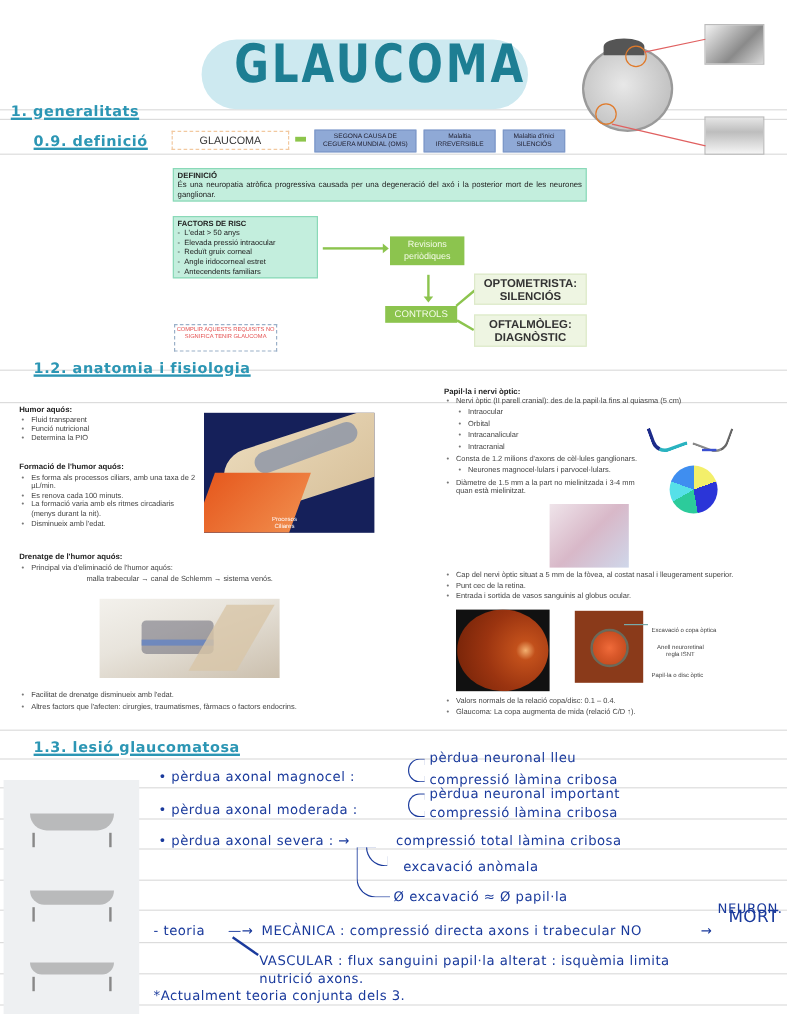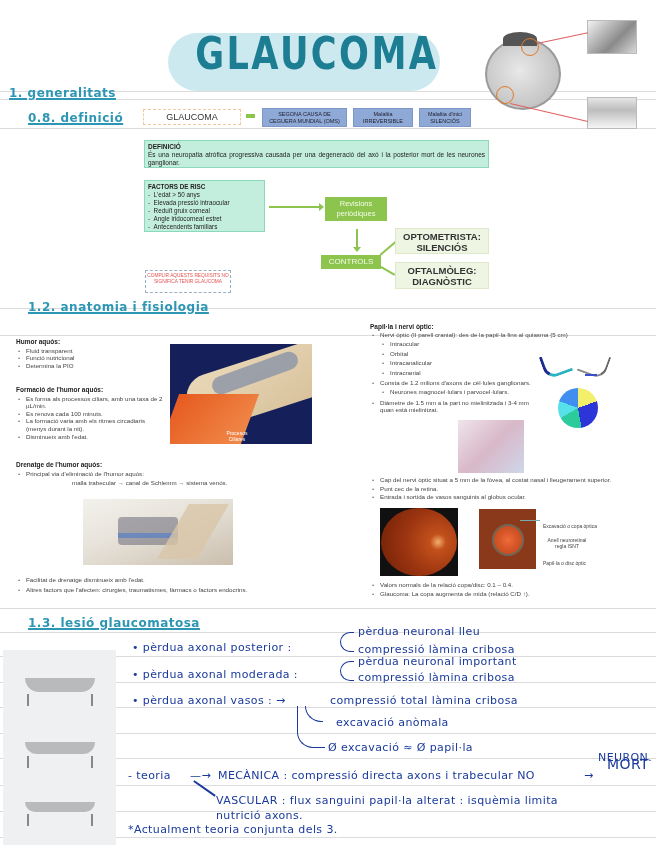--- a/index.html
+++ b/index.html
@@ -90,21 +90,21 @@
   <div class="eye-cornea"></div>
   <div class="orange-ring" style="left:521px;top:38px;width:18px;height:18px;"></div>
   <div class="orange-ring" style="left:496px;top:86px;width:18px;height:18px;"></div>
   <div class="eye-detail" style="left:587px;top:20px;width:50px;height:34px;"></div>
   <div class="eye-detail" style="left:587px;top:97px;width:50px;height:32px;background:linear-gradient(180deg,#e6e6e6,#bdbdbd 40%,#f5f5f5);"></div>
   <div class="red-line" style="left:537px;top:43px;width:52px;transform:rotate(-12deg);"></div>
   <div class="red-line" style="left:510px;top:103px;width:80px;transform:rotate(13deg);"></div>
 </div>
 
 <div class="abs hand-heading" style="left:9px;top:86px;text-align:center;">1. generalitats</div>
-<div class="abs hand-heading" style="left:28px;top:111px;">0.8. definició</div>
+<div class="abs hand-heading" style="left:28px;top:111px;">0.9. definició</div>
 
 <div class="gl-box">GLAUCOMA</div>
 <div class="eq"></div>
 <div class="blue-box" style="left:262px;width:85px;">
   <div>SEGONA CAUSA DE</div>
   <div>CEGUERA MUNDIAL (OMS)</div>
 </div>
 <div class="blue-box" style="left:353px;width:60px;">
   <div>Malaltia</div>
   <div>IRREVERSIBLE</div>
@@ -229,37 +229,37 @@
   <div style="position:absolute;left:22px;top:28px;width:70px;height:14px;background:#777;opacity:0.45;border-radius:0 0 30px 30px;"></div>
   <div style="position:absolute;left:24px;top:44px;width:66px;height:12px;border-left:2px solid #888;border-right:2px solid #888;"></div>
   <div style="position:absolute;left:22px;top:92px;width:70px;height:12px;background:#777;opacity:0.45;border-radius:0 0 30px 30px;"></div>
   <div style="position:absolute;left:24px;top:106px;width:66px;height:12px;border-left:2px solid #888;border-right:2px solid #888;"></div>
   <div style="position:absolute;left:22px;top:152px;width:70px;height:10px;background:#777;opacity:0.45;border-radius:0 0 30px 30px;"></div>
   <div style="position:absolute;left:24px;top:164px;width:66px;height:12px;border-left:2px solid #888;border-right:2px solid #888;"></div>
 </div>
 
 <div class="abs hand" style="left:132px;top:641px;">
   <span>• pèrdua axonal</span>
-  <span class="orange">posterior</span><span> :</span>
+  <span class="orange">magnocel</span><span> :</span>
 </div>
 <div class="brace" style="left:340px;top:632px;width:14px;height:20px;"></div>
 <div class="abs hand" style="left:358px;top:625px;">pèrdua neuronal lleu</div>
 <div class="abs hand" style="left:358px;top:643px;">compressió làmina cribosa</div>
 
 <div class="abs hand" style="left:132px;top:668px;">
   <span>• pèrdua axonal</span>
   <span class="orange">moderada</span><span> :</span>
 </div>
 <div class="brace" style="left:340px;top:661px;width:14px;height:20px;"></div>
 <div class="abs hand" style="left:358px;top:655px;">pèrdua neuronal important</div>
 <div class="abs hand" style="left:358px;top:671px;">compressió làmina cribosa</div>
 
 <div class="abs hand" style="left:132px;top:694px;">
   <span>• pèrdua axonal</span>
-  <span class="red">vasos</span><span> : →</span>
+  <span class="red">severa</span><span> : →</span>
 </div>
 <div class="abs hand" style="left:330px;top:694px;">compressió total làmina cribosa</div>
 <div class="curve" style="left:305px;top:706px;width:18px;height:16px;"></div>
 <div class="abs hand" style="left:336px;top:716px;">excavació anòmala</div>
 <div class="curve" style="left:297px;top:706px;width:28px;height:42px;"></div>
 <div class="abs hand" style="left:328px;top:741px;">Ø excavació ≈ Ø papil·la</div>
 
 <div class="abs hand" style="left:128px;top:769px;">- teoria</div>
 <div class="abs hand" style="left:190px;top:769px;">—→</div>
 <div class="abs hand" style="left:218px;top:769px;">MECÀNICA : compressió directa axons i trabecular NO</div>

